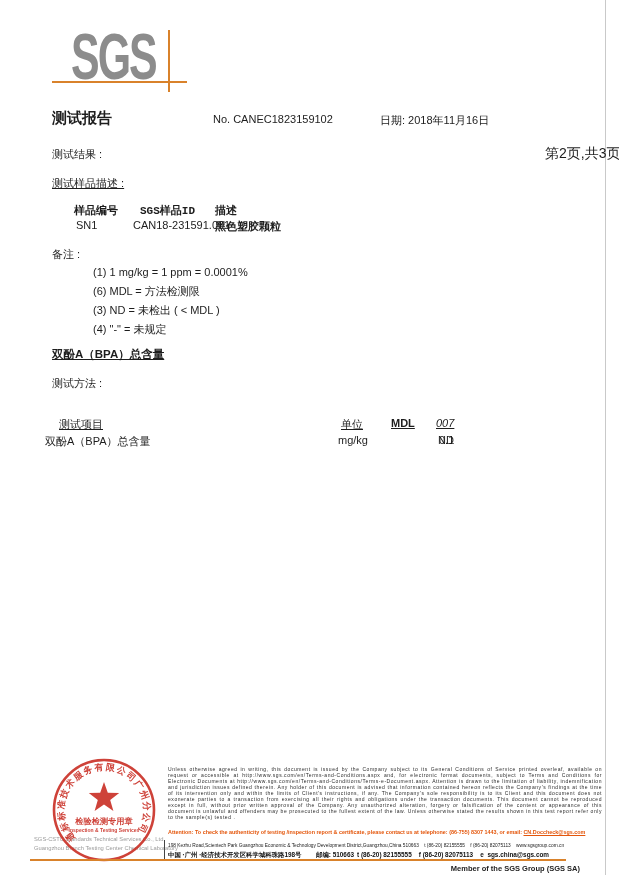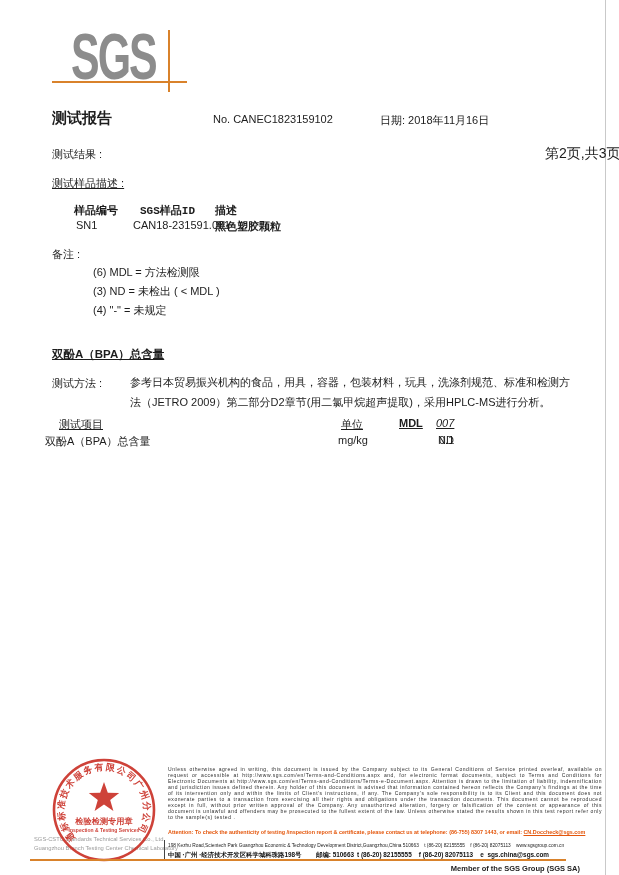--- a/index.html
+++ b/index.html
@@ -45,21 +45,21 @@
 
   .bpa-title { left:52px; top:347px; font-size:11.5px; }
   .method-label { left:52px; top:376px; }
   .method-text {
     position:absolute; left:130px; top:373px; width:442px;
     font-size:11px; line-height:19.5px; white-space:normal;
   }
 
   .rt-h-item { left:59px;  top:417px; }
   .rt-h-unit { left:341px; top:417px; }
-  .rt-h-mdl  { left:391px; top:417px;margin-left:8px; }
+  .rt-h-mdl  { left:391px; top:417px; }
   .rt-h-smp  { left:436px; top:417px; }
   .rt-r-item { left:45px;  top:434px; }
   .rt-r-unit { left:338px; top:434px; }
   .rt-r-mdl  { left:397px; top:434px;padding-left:42px; }
   .rt-r-val  { left:438px; top:434px; }
 
   
   .company-gray {
     position:absolute; left:34px; top:835px; font-size:5.8px; line-height:8.5px;
     color:#9b9b9b; white-space:nowrap;
@@ -105,28 +105,28 @@
 
   <div class="abs t11 bold st-h1">样品编号</div>
   <div class="abs t11 bold st-h2">SGS样品ID</div>
   <div class="abs t11 bold st-h3">描述</div>
   <div class="abs t11 st-r1">SN1</div>
   <div class="abs t11 st-r2">CAN18-231591.001</div>
   <div class="abs t11 st-r3">黑色塑胶颗粒</div>
 
   <div class="abs t11 remarks-label">备注 :</div>
   <div class="remarks-list">
+    <div>(1) 1 mg/kg = 1 ppm = 0.0001%</div>
     <div>(6) MDL = 方法检测限</div>
     <div>(3) ND = 未检出 ( &lt; MDL )</div>
     <div>(4) "-" = 未规定</div>
   </div>
 
   <div class="abs bold ul bpa-title">双酚A（BPA）总含量</div>
   <div class="abs t11 method-label">测试方法 :</div>
-  <div class="method-text">参考日本贸易振兴机构的食品，用具，容器，包装材料，玩具，洗涤剂规范、标准和检测方法（JETRO 2009）第二部分D2章节(用二氯甲烷超声提取)，采用HPLC-MS进行分析。</div>
 
   <div class="abs t11 ul rt-h-item">测试项目</div>
   <div class="abs t11 ul rt-h-unit">单位</div>
   <div class="abs t11 ul bold rt-h-mdl">MDL</div>
   <div class="abs t11 ul it rt-h-smp">007</div>
   <div class="abs t11 rt-r-item">双酚A（BPA）总含量</div>
   <div class="abs t11 rt-r-unit">mg/kg</div>
   <div class="abs t11 rt-r-mdl">0.1</div>
   <div class="abs t11 rt-r-val">ND</div>
 

